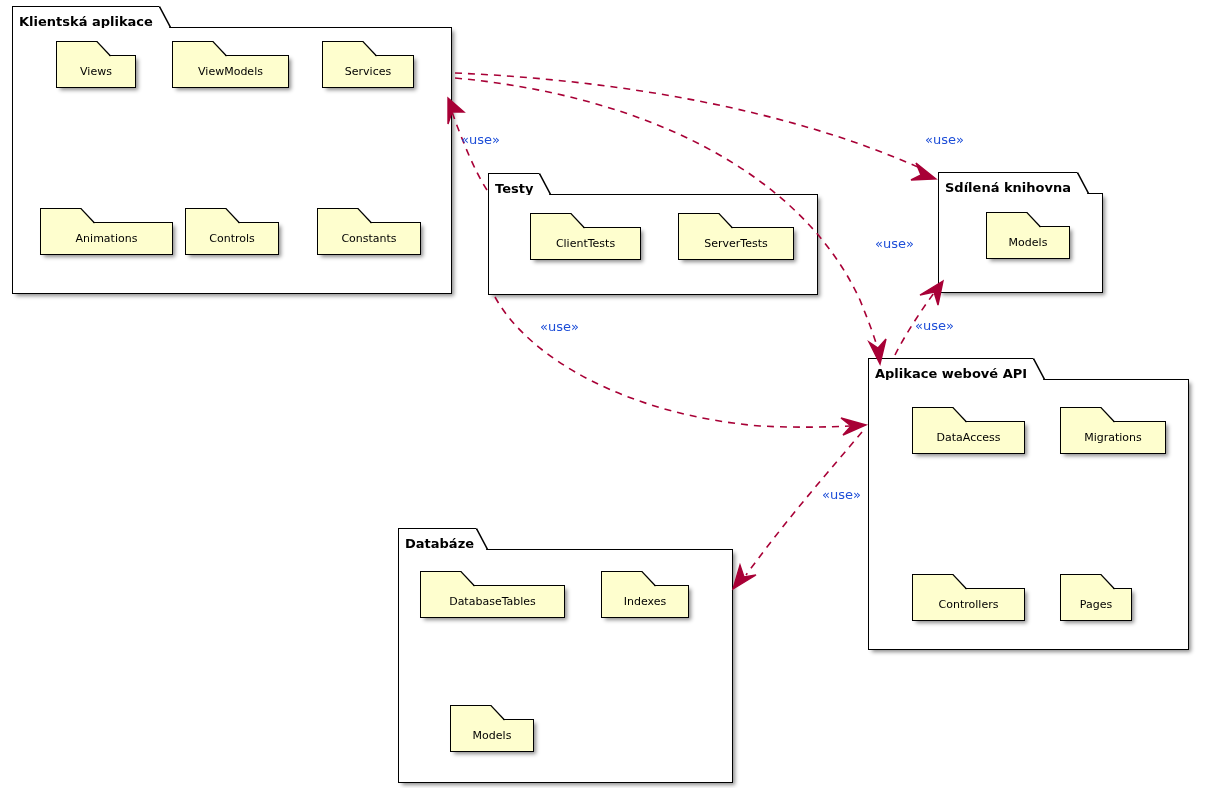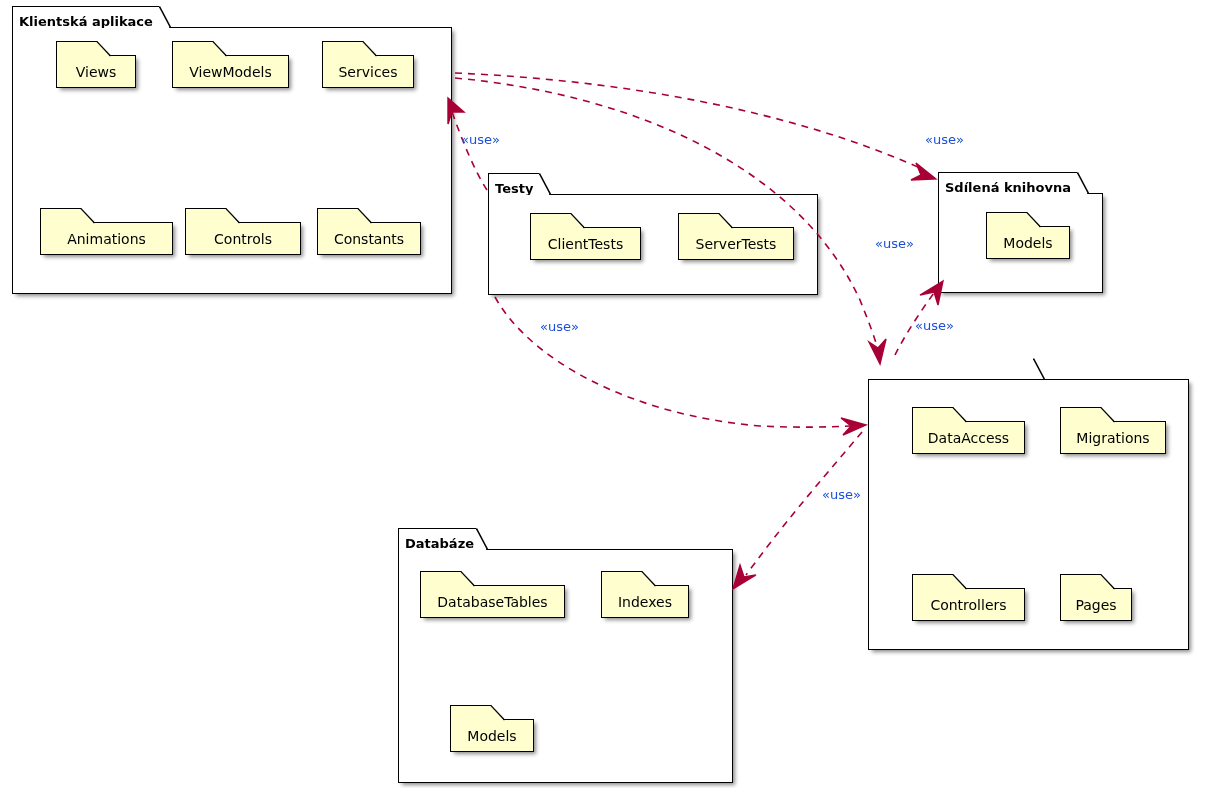--- a/index.html
+++ b/index.html
@@ -98,21 +98,21 @@
     background: #FEFECE;
     border: 1.3px solid #000000;
     box-sizing: border-box;
     box-shadow: 3px 3px 4px -1px rgba(0,0,0,0.45);
     display: flex;
     align-items: center;
     justify-content: center;
     z-index: 1;
   }
   .folder-label {
-    font-size: 14px;
+    font-size: 11px;
     color: #000000;
     white-space: nowrap;
     line-height: 1;
     padding: 0 9px;
   }
 
   
   #arrow-layer {
     position: absolute;
     left: 0;
@@ -196,21 +196,21 @@
       <div class="folder-body" style="width:133px; height:33px;">
         <span class="folder-label">Animations</span>
       </div>
     </div>
 
     <div class="folder" style="left:173px; top:202px; z-index:4;">
       <div class="folder-tab"></div>
       <svg class="folder-tab-line" viewBox="0 0 16 16">
         <path d="M1,0.6 L14.5,15" stroke="#000000" stroke-width="1.3" fill="none"></path>
       </svg>
-      <div class="folder-body" style="width:116px; height:33px;">
+      <div class="folder-body" style="width:94px; height:33px;">
         <span class="folder-label">Controls</span>
       </div>
     </div>
 
     <div class="folder" style="left:305px; top:202px; z-index:4;">
       <div class="folder-tab"></div>
       <svg class="folder-tab-line" viewBox="0 0 16 16">
         <path d="M1,0.6 L14.5,15" stroke="#000000" stroke-width="1.3" fill="none"></path>
       </svg>
       <div class="folder-body" style="width:104px; height:33px;">
@@ -263,20 +263,23 @@
       <svg class="folder-tab-line" viewBox="0 0 16 16">
         <path d="M1,0.6 L14.5,15" stroke="#000000" stroke-width="1.3" fill="none"></path>
       </svg>
       <div class="folder-body" style="width:116px; height:33px;">
         <span class="folder-label">ServerTests</span>
       </div>
     </div>
   </div>
 
   <div class="package" style="left:868px; top:358px; width:321px; height:292px;">
+    <div class="pkg-tab" style="width:176px;">
+      <span class="pkg-tab-label">Aplikace webové API</span>
+    </div>
     <svg class="pkg-tab-diag" style="left:165px;" viewBox="0 0 12 22">
       <path d="M0.5,0.5 L11.5,21.5" stroke="#000000" stroke-width="1.5" fill="none"></path>
     </svg>
     <div class="pkg-body"></div>
 
     <div class="folder" style="left:44px; top:49px; z-index:4;">
       <div class="folder-tab"></div>
       <svg class="folder-tab-line" viewBox="0 0 16 16">
         <path d="M1,0.6 L14.5,15" stroke="#000000" stroke-width="1.3" fill="none"></path>
       </svg>

